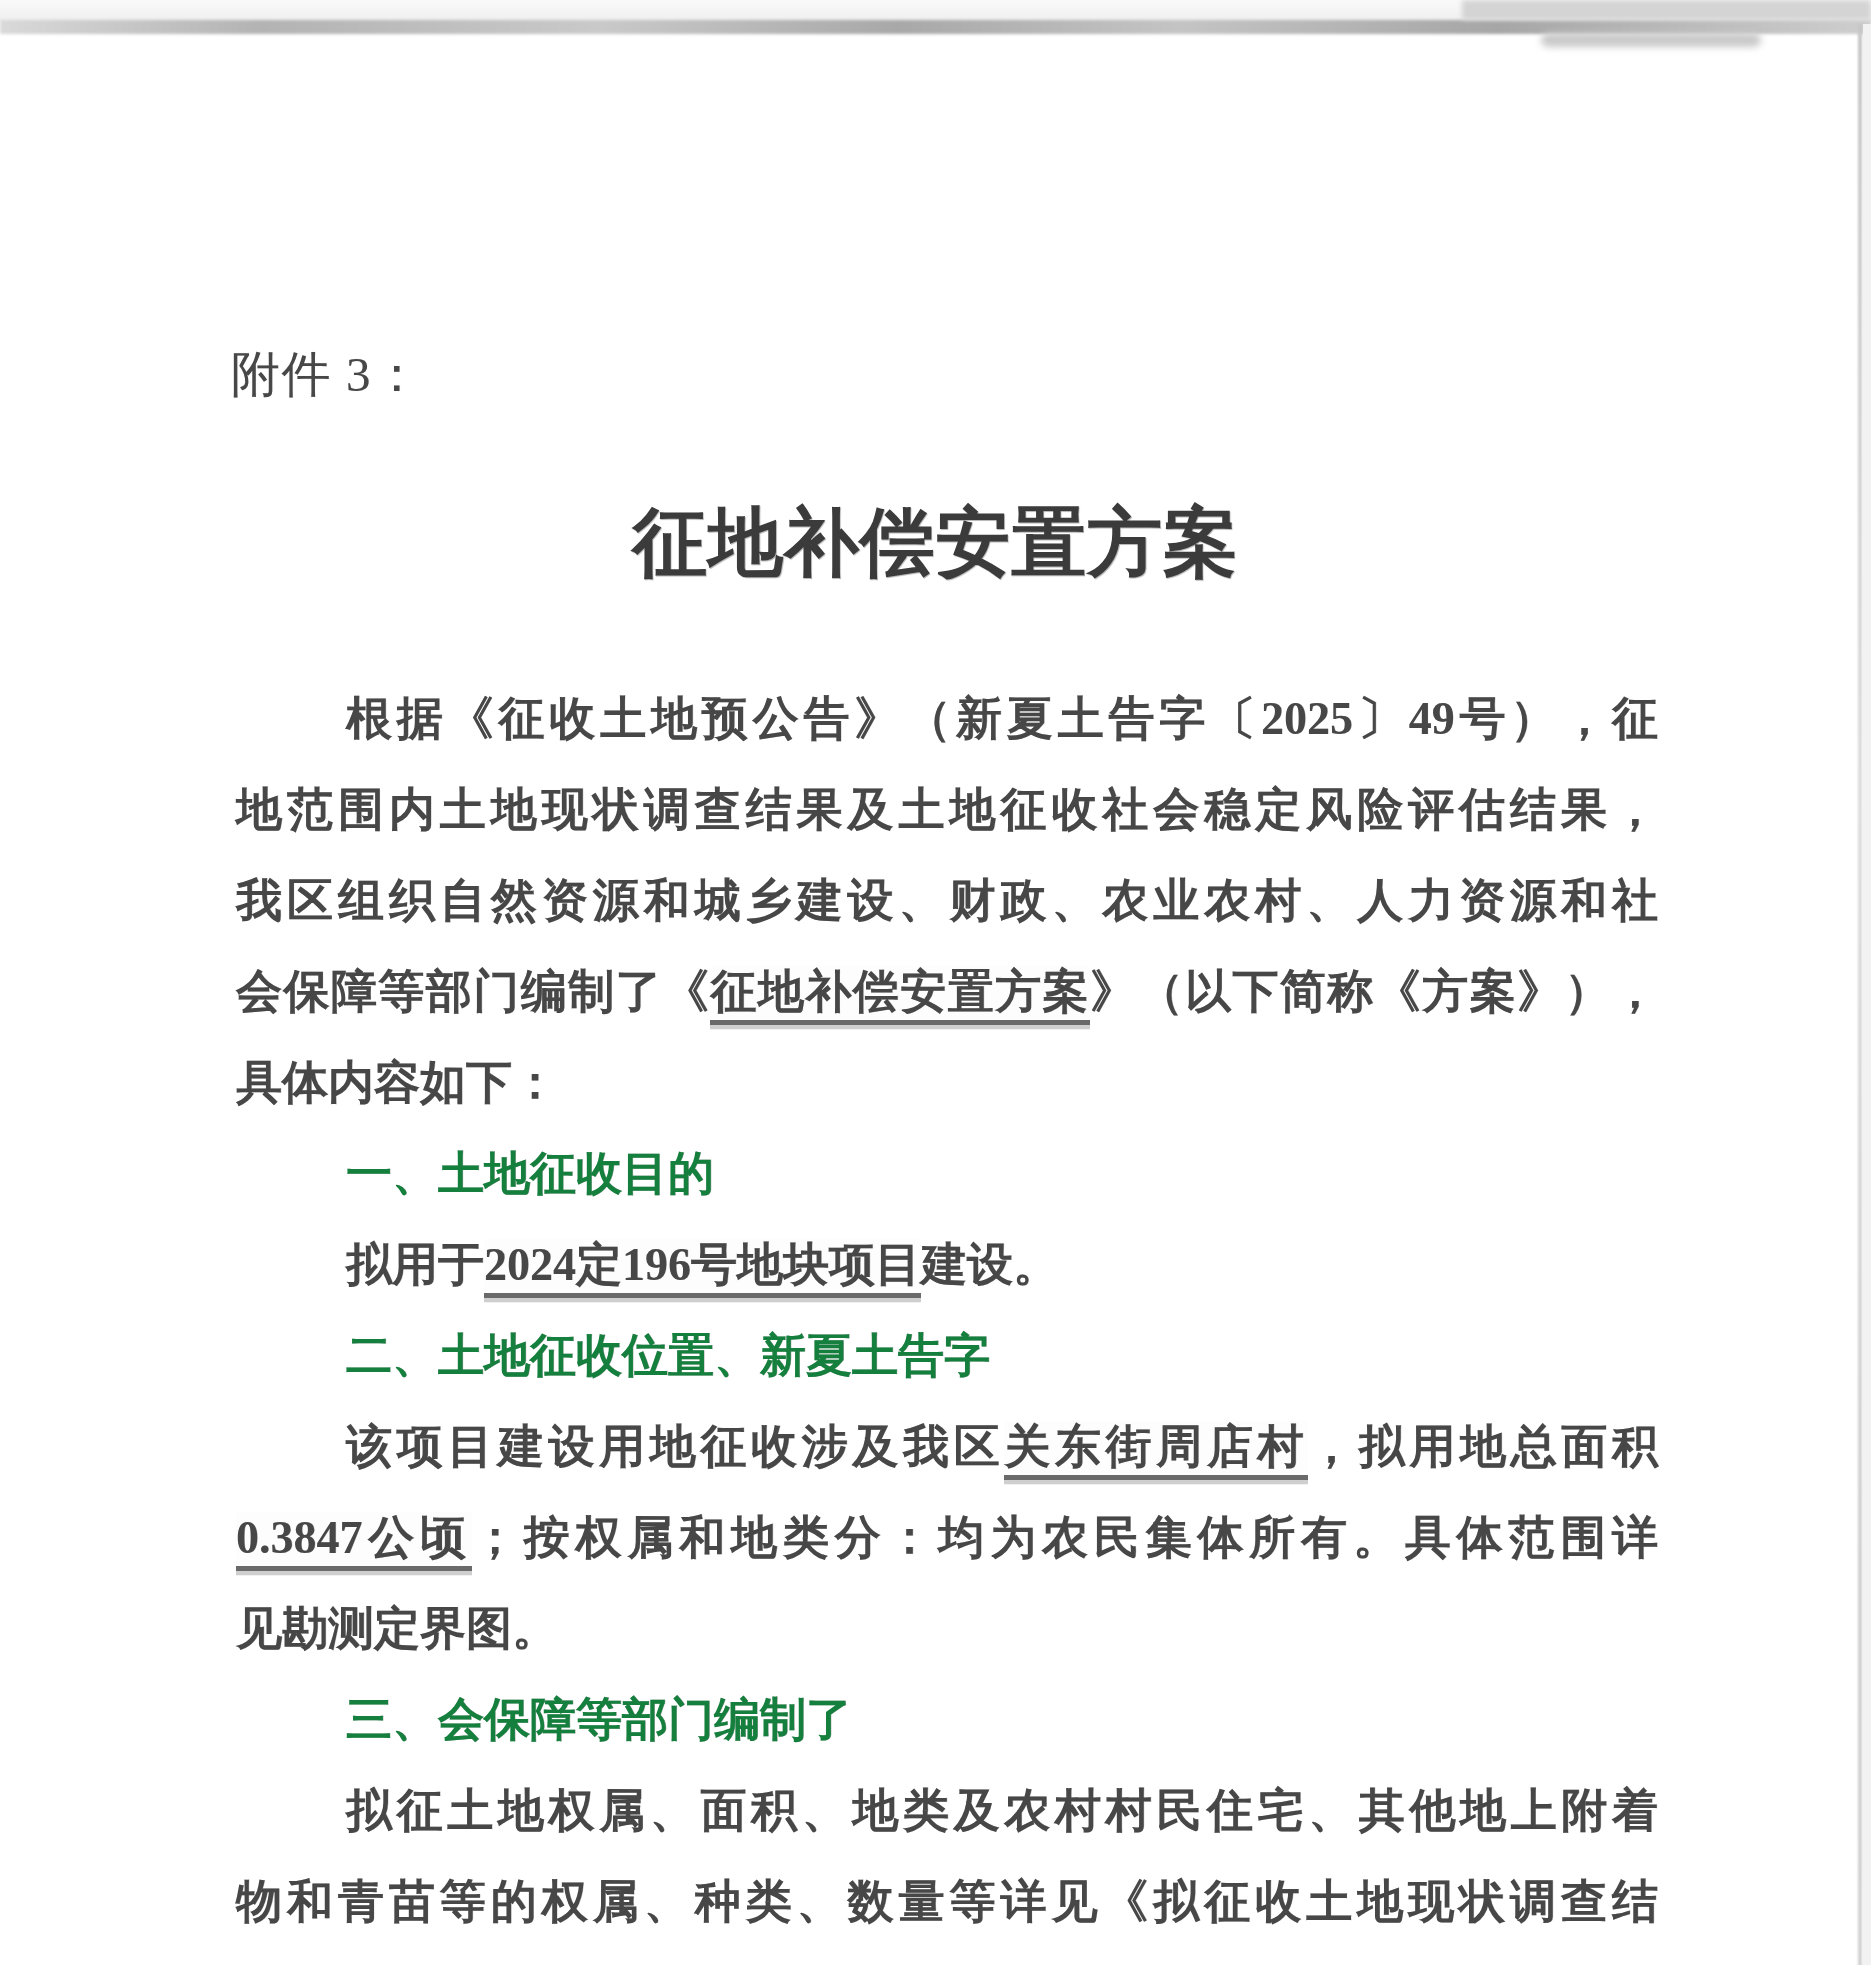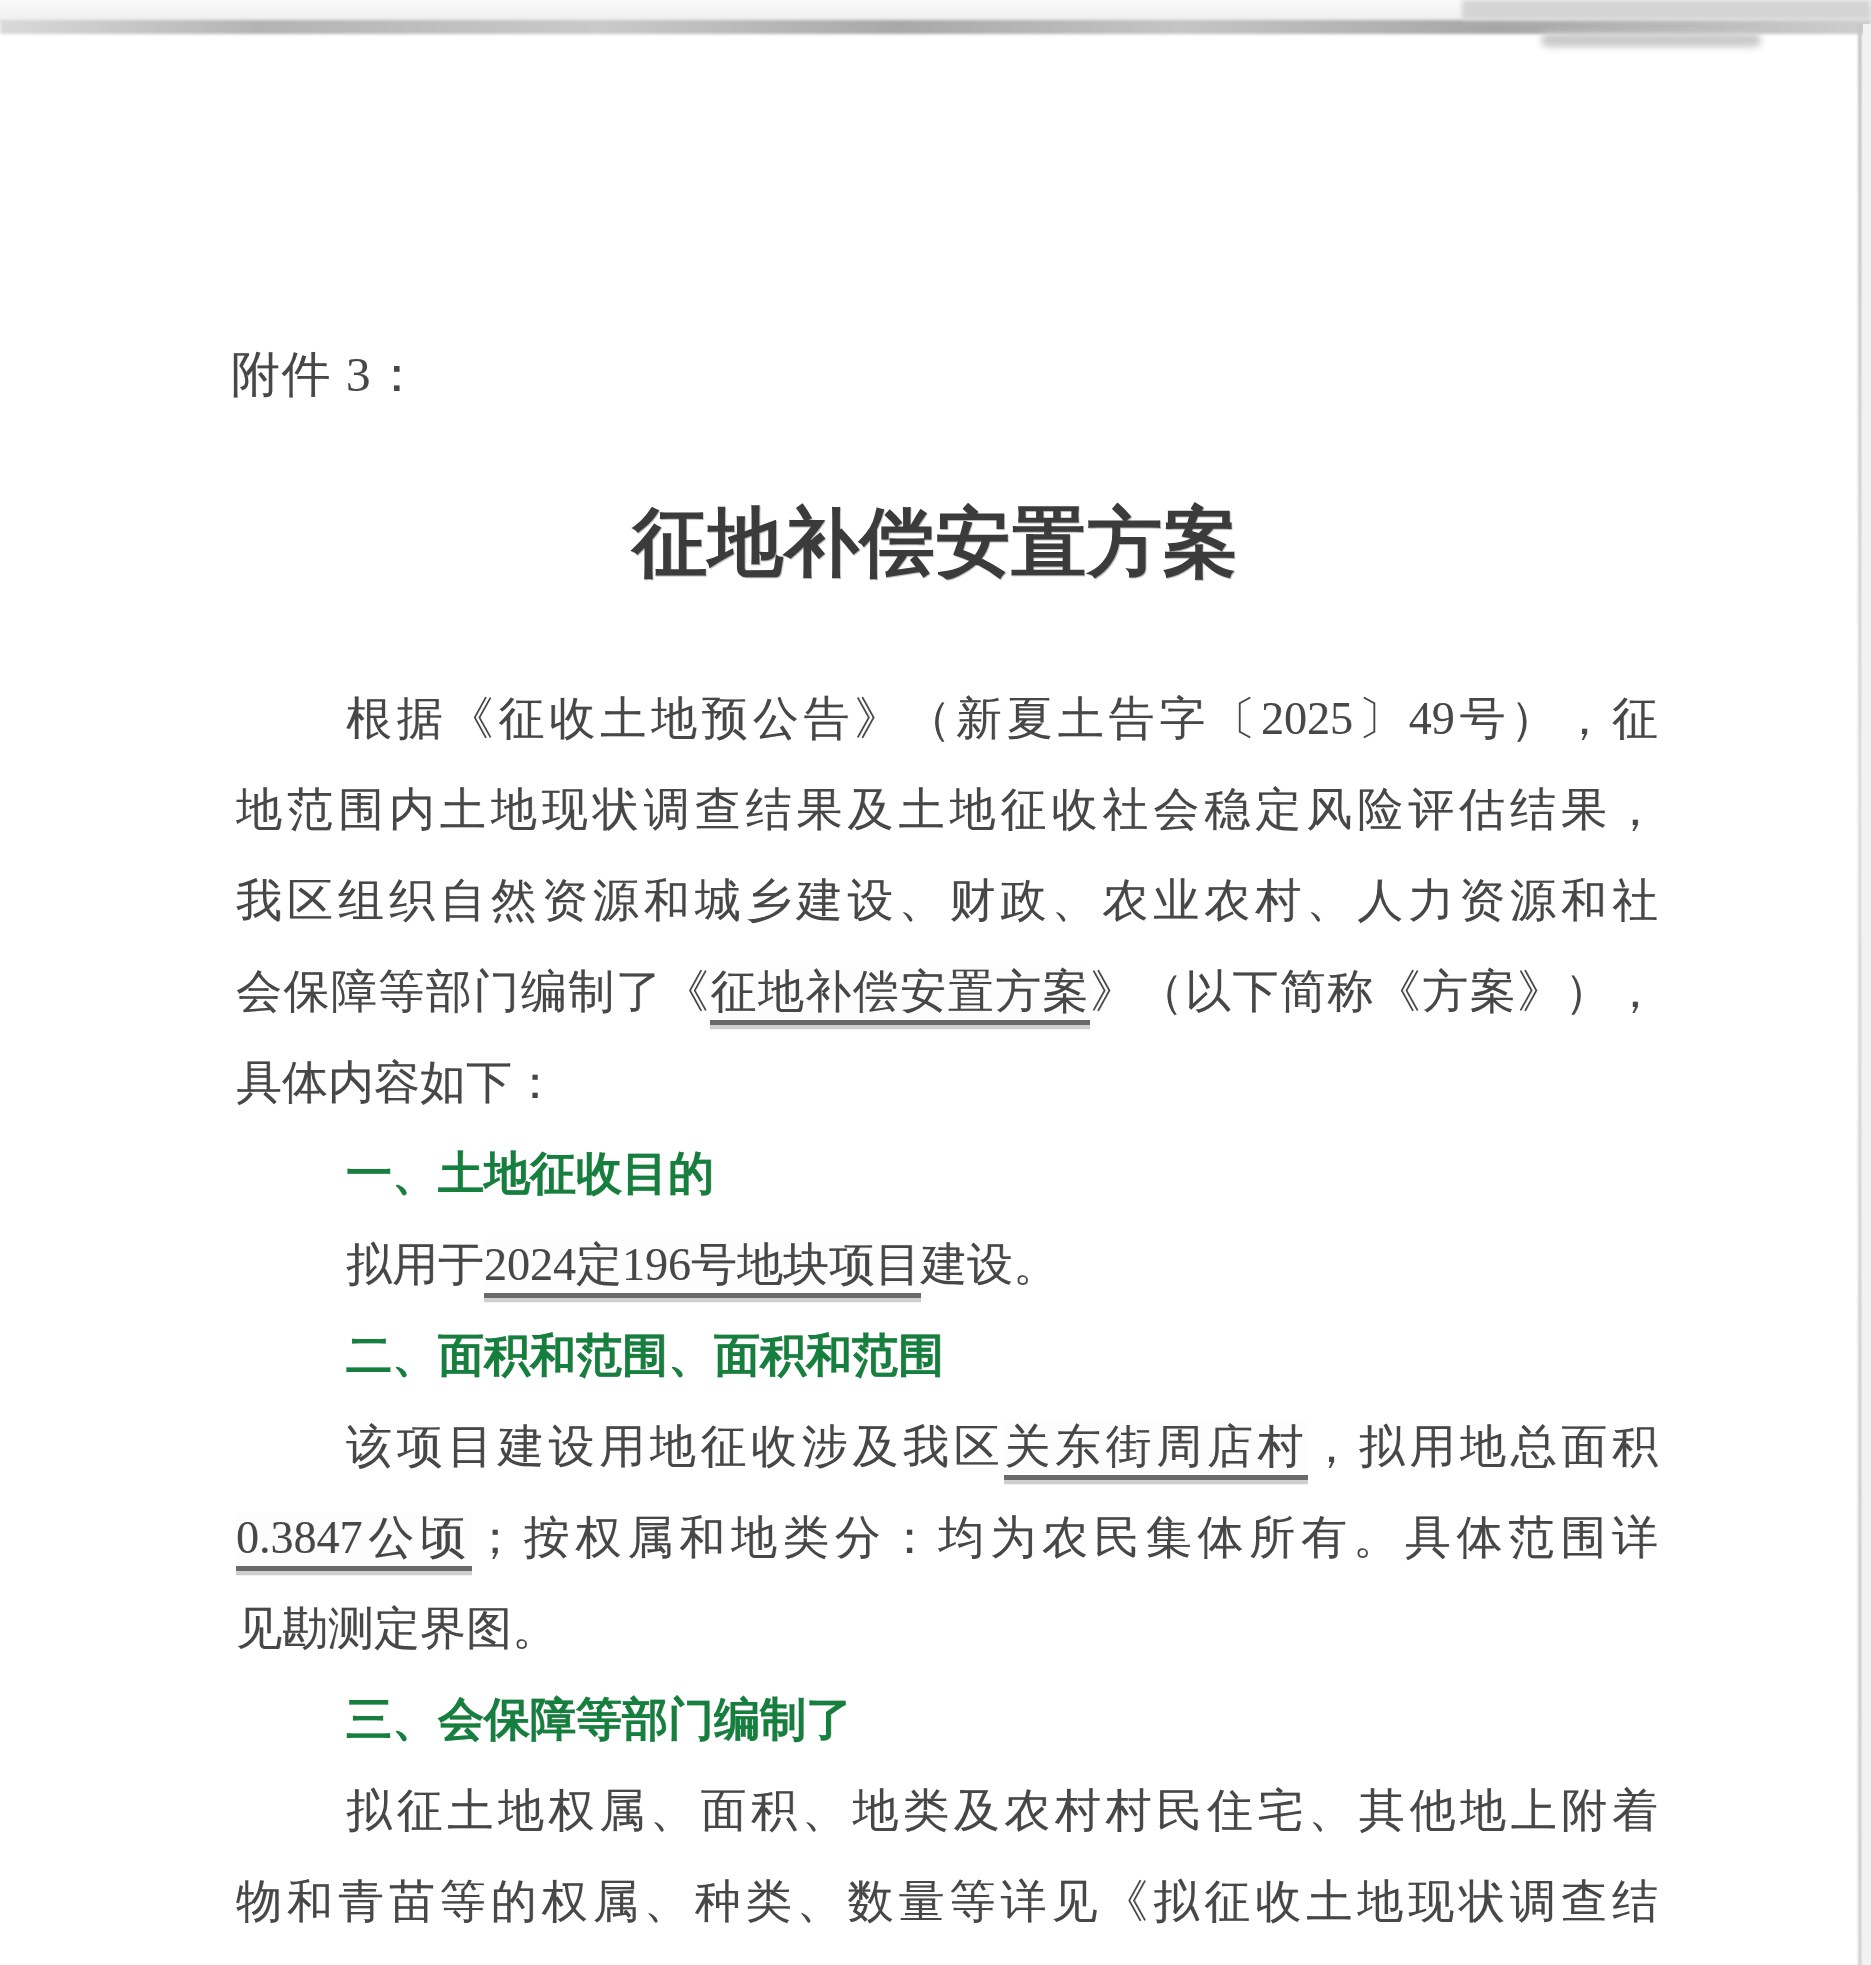--- a/index.html
+++ b/index.html
@@ -57,21 +57,21 @@
     color: #3b3b3b; letter-spacing: 0.8px;
     font-family: "Liberation Serif", "DejaVu Serif", serif;
     text-shadow: 0.8px 0.8px 0.8px rgba(70,70,70,0.4);
   }
   .doc-body {
     position: absolute; left: 236px; top: 673px; width: 1422px;
     font-size: 46px; line-height: 91px;
     color: #474747;
     text-shadow: 0.4px 0.4px 0.4px rgba(90,90,90,0.35);
   }
-  .line { height: 91px; text-align: justify; white-space: normal; }
+  .line { height: 91px; text-align: justify; white-space: normal; font-weight: bold; }
   .line.full { text-align-last: justify; }
   .line.indent { text-indent: 110px; }
   .line.heading {
     font-family: "Liberation Sans", "DejaVu Sans", sans-serif;
     font-weight: 700; color: #15803d;
     text-shadow: 0.4px 0.4px 0.4px rgba(70,70,70,0.45);
   }
   .u {
     border-bottom: 5.1px solid #6a6a6a;
     padding-bottom: 3.1px;
@@ -95,21 +95,21 @@
   <h1 class="title">征地补偿安置方案</h1>
 
   <div class="doc-body" id="doc-body">
       <div class="line indent full"><span>根据《征收土地预公告》（新夏土告字〔2025〕49号），征</span></div>
       <div class="line full"><span>地范围内土地现状调查结果及土地征收社会稳定风险评估结果，</span></div>
       <div class="line full"><span>我区组织自然资源和城乡建设、财政、农业农村、人力资源和社</span></div>
       <div class="line full"><span>会保障等部门编制了《</span><span class="u">征地补偿安置方案</span><span>》（以下简称《方案》），</span></div>
       <div class="line"><span>具体内容如下：</span></div>
       <div class="line heading indent"><span>一、土地征收目的</span></div>
       <div class="line indent"><span>拟用于</span><span class="u">2024定196号地块项目</span><span>建设。</span></div>
-      <div class="line heading indent"><span>二、面积和范围、面积和范围</span></div>
+      <div class="line heading indent"><span>二、土地征收位置、新夏土告字</span></div>
       <div class="line indent full"><span>该项目建设用地征收涉及我区</span><span class="u">关东街周店村</span><span>，拟用地总面积</span></div>
       <div class="line full"><span class="u">0.3847公顷</span><span>；按权属和地类分：均为农民集体所有。具体范围详</span></div>
       <div class="line"><span>见勘测定界图。</span></div>
       <div class="line heading indent"><span>三、会保障等部门编制了</span></div>
       <div class="line indent full"><span>拟征土地权属、面积、地类及农村村民住宅、其他地上附着</span></div>
       <div class="line full"><span>物和青苗等的权属、种类、数量等详见《拟征收土地现状调查结</span></div>
       <div class="line"></div>
     </div>
 </div>
 

